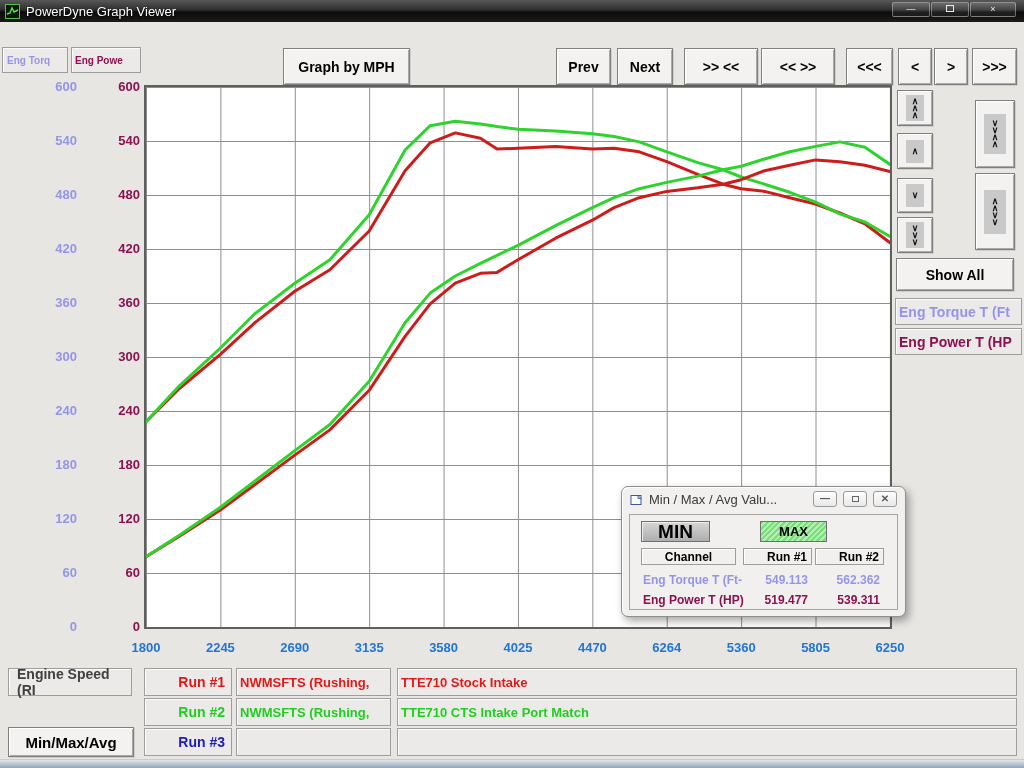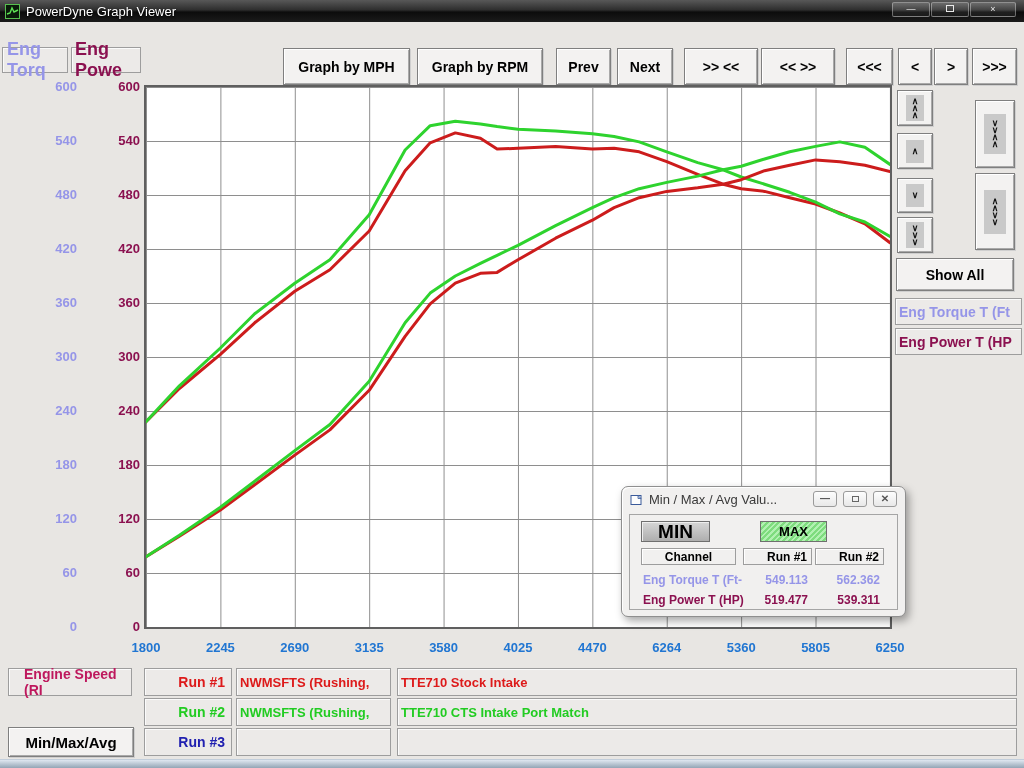--- a/index.html
+++ b/index.html
@@ -29,21 +29,21 @@
 
   
   .content { position:absolute; left:0; top:42px; width:1024px; height:726px; }
 
   .btn3d { position:absolute; background:#f3f2f1; border:1px solid #7f7f7f;
     box-shadow:inset 1px 1px 0 #ffffff, inset -1px -1px 0 #a9a9a9, 1px 1px 0 #cfcfcf;
     font-weight:bold; font-size:14px; color:#000; text-align:center; cursor:pointer;
     display:flex; align-items:center; justify-content:center; }
   .flatbox { position:absolute; border:1px solid #9d9d9d;
     box-shadow:inset 1px 1px 0 #fbfbfb; background:#eceae8;
-    font-weight:bold; font-size:18px; display:flex; align-items:center; }
+    font-weight:bold; font-size:10px; display:flex; align-items:center; }
 
   .hdr-torque { color:#9595e8; }
   .hdr-power  { color:#8b1150; }
 
   .ylab { position:absolute; width:100%; text-align:right; font-weight:bold;
     font-size:13px; height:16px; line-height:16px; }
   #y-torque { position:absolute; left:0; top:0; width:77px; height:726px; color:#9595e8; }
   #y-power  { position:absolute; left:0; top:0; width:140px; height:726px; color:#8b1150; }
 
   .chart { position:absolute; left:144px; top:43px; width:748px; height:544px;
@@ -118,21 +118,20 @@
     </div>
   </div>
 
 
   <div class="content">
 
     <div class="flatbox hdr-torque" style="left:2px; top:5px; width:66px; height:26px; padding-left:4px;">Eng Torq</div>
     <div class="flatbox hdr-power" style="left:71px; top:5px; width:70px; height:26px; padding-left:3px;">Eng Powe</div>
 
     <div class="btn3d" style="left:283px; top:6px; width:127px; height:37px;">Graph by MPH</div>
-    <div class="btn3d" style="left:417px; top:6px; width:126px; height:37px;">Graph by RPM</div>
     <div class="btn3d" style="left:556px; top:6px; width:55px;  height:37px;">Prev</div>
     <div class="btn3d" style="left:617px; top:6px; width:56px;  height:37px;">Next</div>
     <div class="btn3d" style="left:684px; top:6px; width:74px;  height:37px;">&gt;&gt; &lt;&lt;</div>
     <div class="btn3d" style="left:761px; top:6px; width:74px;  height:37px;">&lt;&lt; &gt;&gt;</div>
     <div class="btn3d" style="left:846px; top:6px; width:47px;  height:37px;">&lt;&lt;&lt;</div>
     <div class="btn3d" style="left:898px; top:6px; width:34px;  height:37px;">&lt;</div>
     <div class="btn3d" style="left:934px; top:6px; width:34px;  height:37px;">&gt;</div>
     <div class="btn3d" style="left:972px; top:6px; width:45px;  height:37px;">&gt;&gt;&gt;</div>
 
     <div id="y-torque">
@@ -213,21 +212,21 @@
 ∧
 ∨
 ∨</div>
       </div>
 
     <div class="btn3d" style="left:896px; top:216px; width:118px; height:33px;">Show All</div>
 
     <div class="rp-label hdr-torque" style="top:256px;">Eng Torque T (Ft</div>
     <div class="rp-label hdr-power" style="top:286px;">Eng Power T (HP</div>
 
-    <div class="flatbox" style="left:8px; top:626px; width:124px; height:28px; padding-left:15px; color:#be185d; font-size:14px;">Engine Speed (RI</div>
+    <div class="flatbox" style="left:8px; top:626px; width:124px; height:28px; padding-left:8px; color:#404040; font-size:14px;">Engine Speed (RI</div>
 
     <div class="flatbox runlab" style="left:144px; top:626px; width:88px; height:28px; color:#dd1a1a;">Run #1</div>
     <div class="flatbox filebox" style="left:236px; top:626px; width:155px; height:28px; color:#dd1a1a;">NWMSFTS (Rushing,</div>
     <div class="flatbox filebox" style="left:397px; top:626px; width:620px; height:28px; color:#dd1a1a;">TTE710 Stock Intake</div>
 
     <div class="flatbox runlab" style="left:144px; top:656px; width:88px; height:28px; color:#22cc22;">Run #2</div>
     <div class="flatbox filebox" style="left:236px; top:656px; width:155px; height:28px; color:#22cc22;">NWMSFTS (Rushing,</div>
     <div class="flatbox filebox" style="left:397px; top:656px; width:620px; height:28px; color:#22cc22;">TTE710 CTS Intake Port Match</div>
 
     <div class="btn3d" style="left:8px; top:685px; width:126px; height:30px; font-size:15px;">Min/Max/Avg</div>

